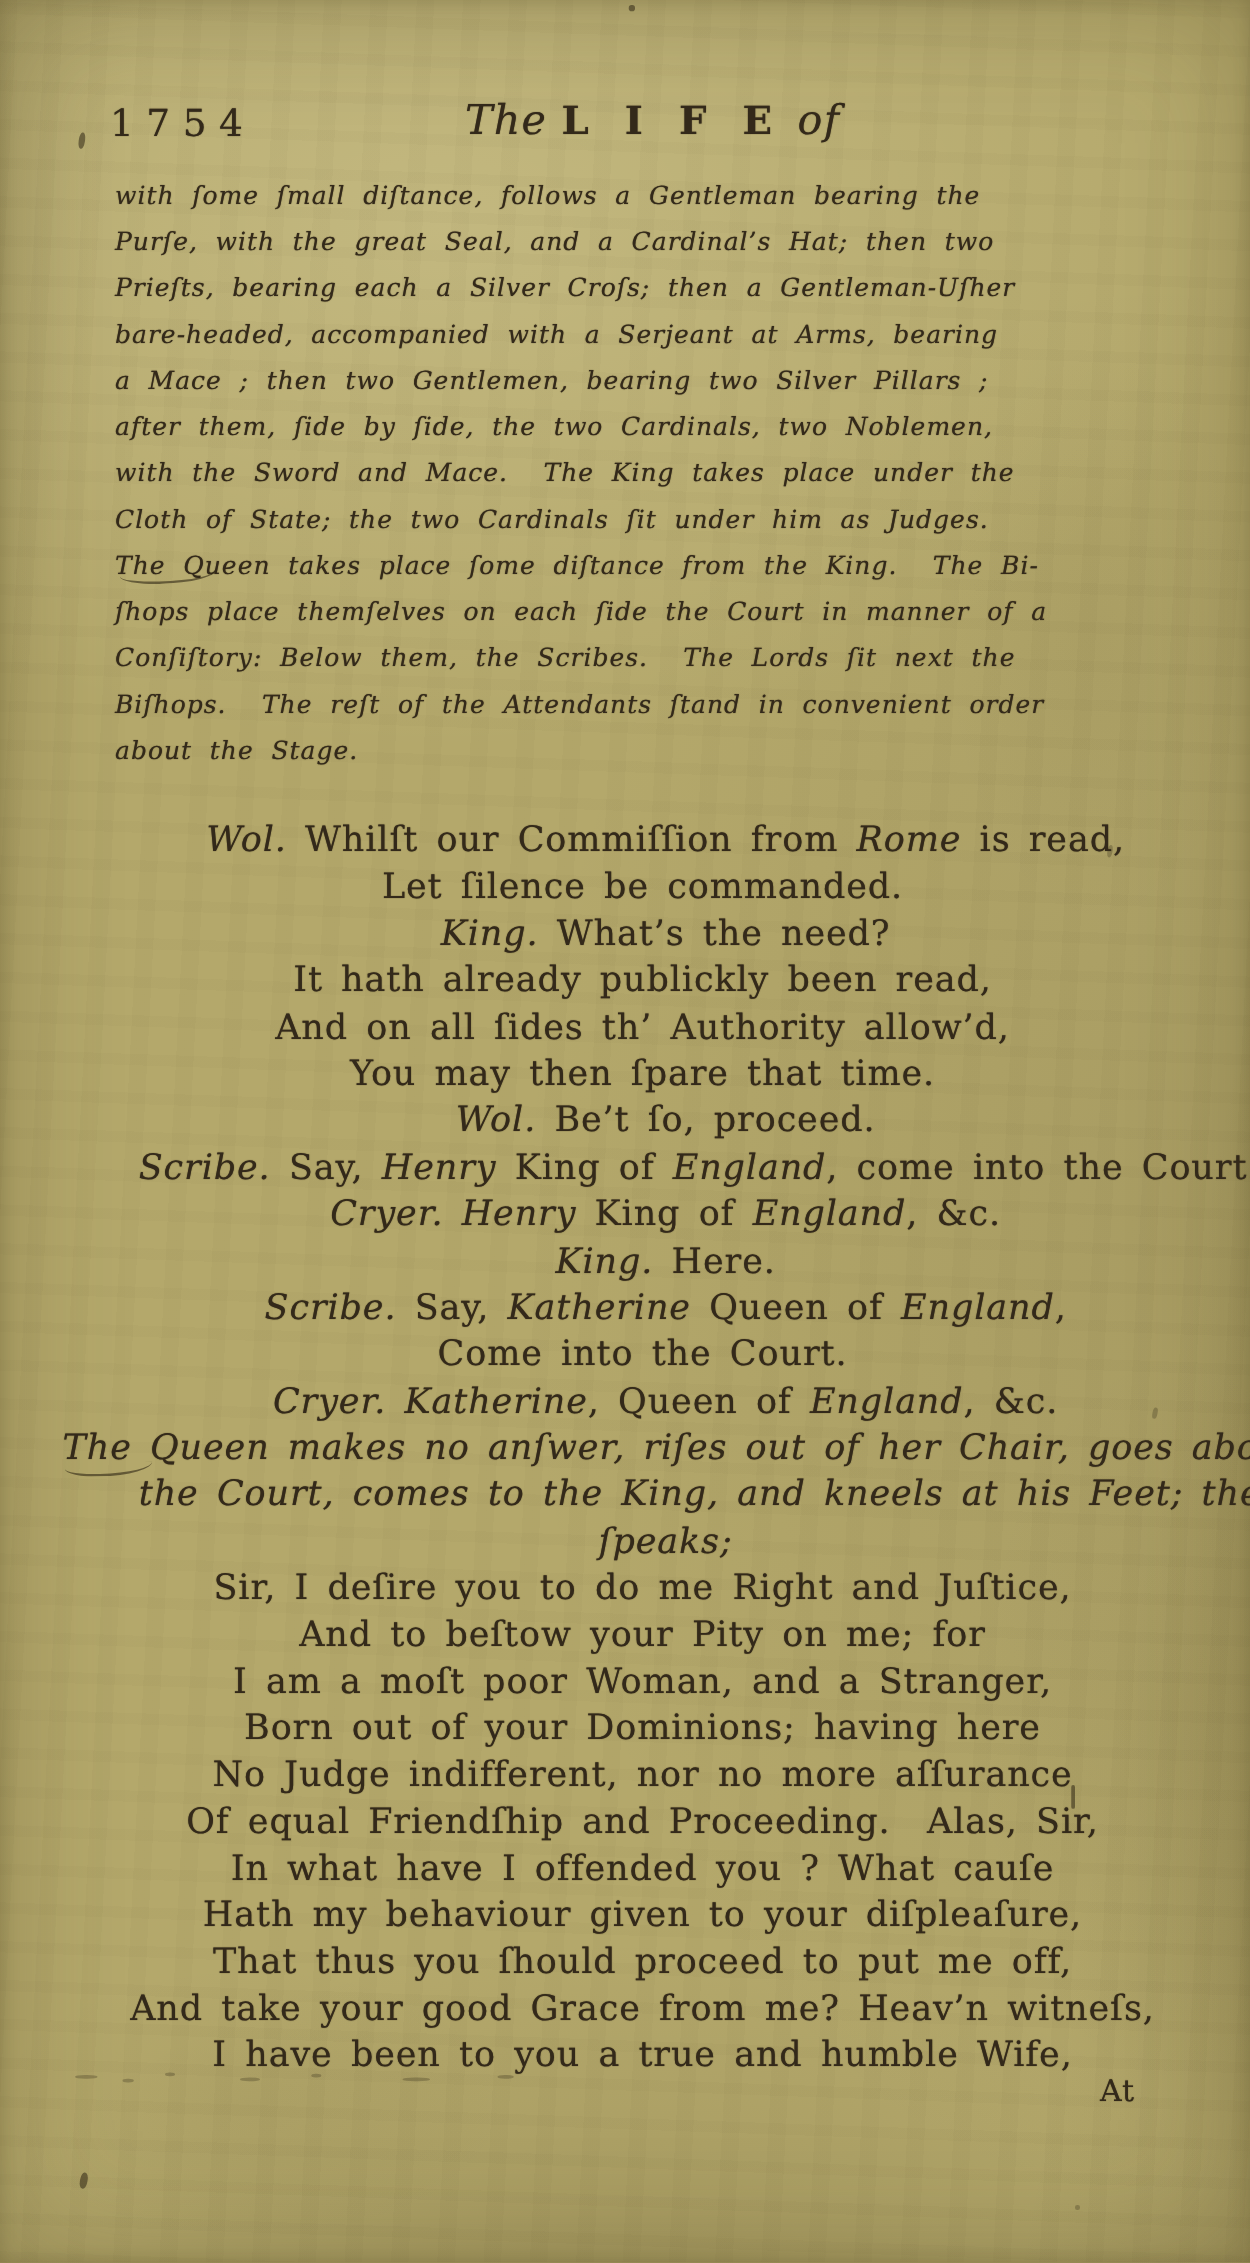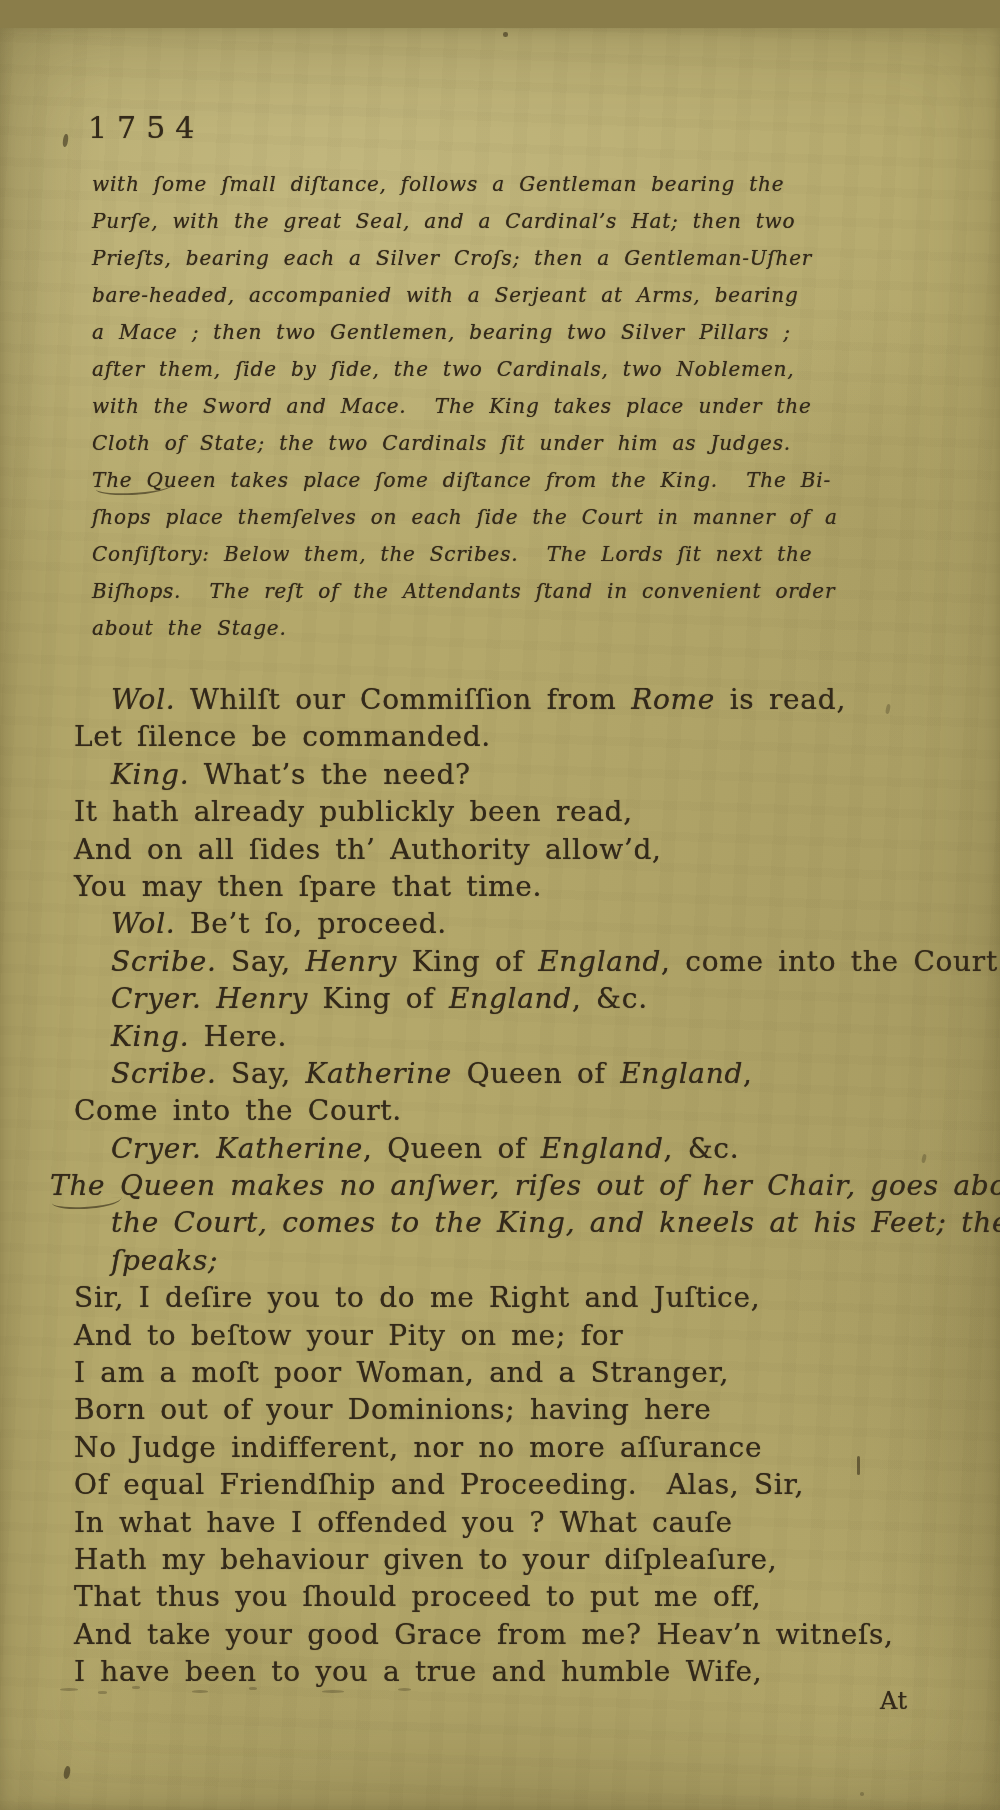--- a/index.html
+++ b/index.html
@@ -11,21 +11,20 @@
   .page{
     position:absolute;inset:0;
     color:var(--ink,#33291a);
     background:
       radial-gradient(1100px 700px at 35% 10%, rgba(255,248,210,0.20), rgba(255,248,210,0) 60%),
       radial-gradient(800px 1200px at 93% 55%, rgba(74,62,28,0.11), rgba(74,62,28,0) 65%),
       radial-gradient(900px 520px at 50% 103%, rgba(74,62,28,0.15), rgba(74,62,28,0) 60%),
       linear-gradient(100deg, rgba(80,68,30,0.10) 0%, rgba(80,68,30,0) 9%, rgba(80,68,30,0) 86%, rgba(80,68,30,0.13) 100%),
       var(--paper,#b4a86b);
     box-shadow: inset 0 0 95px rgba(70,58,26,0.30), inset 0 0 14px rgba(70,58,26,0.22);
-    margin-top: 28px;
   }
   .texture{
     position:absolute;inset:0;pointer-events:none;
     background:
       radial-gradient(180px 340px at 88% 28%, rgba(70,58,25,0.055), rgba(70,58,25,0) 70%),
       radial-gradient(230px 430px at 94% 76%, rgba(70,58,25,0.06), rgba(70,58,25,0) 70%),
       radial-gradient(300px 160px at 20% 93%, rgba(70,58,25,0.05), rgba(70,58,25,0) 70%),
       repeating-linear-gradient(93deg, rgba(70,58,25,0.028) 0 14px, rgba(0,0,0,0) 14px 37px),
       repeating-linear-gradient(2deg, rgba(70,58,25,0.022) 0 9px, rgba(0,0,0,0) 9px 31px);
   }
@@ -51,21 +50,21 @@
     letter-spacing:0.8px;word-spacing:7px;
   }
   .stage-block .line{height:37px;}
 
   
   .dialogue-block{
     position:absolute;left:74px;top:653px;width:880px;
     font-size:28px;line-height:37.4px;
     letter-spacing:0.7px;word-spacing:5px;
   }
-  .dialogue-block .line{height:37.4px;}
+  .dialogue-block .line{height:37.4px;text-align:center;}
   .ind0{padding-left:0;}
   .ind1{padding-left:37px;}
   .indout{margin-left:-24px;}
 
   .catchword{
     position:absolute;left:880px;top:1659px;font-size:24px;letter-spacing:0.6px;
   }
 
   
   .mark{position:absolute;background:rgba(47,38,20,0.55);border-radius:45%;}
@@ -76,20 +75,21 @@
   }
 </style>
 </head>
 <body style="--paper: #b4a86b; --ink: #33291a;">
 
 <div class="page">
   <div class="texture"></div>
 
   <div class="pagenum tx">1754</div>
 
+  <div class="running-title tx"><span class="it">The </span><span class="caps">L I F E</span><span class="it"> of</span></div>
 
   <div class="stage-block tx" id="stage-lines"><div class="line">with ſome ſmall diſtance, follows a Gentleman bearing the</div><div class="line">Purſe, with the great Seal, and a Cardinal’s Hat; then two</div><div class="line">Prieſts, bearing each a Silver Croſs; then a Gentleman-Uſher</div><div class="line">bare-headed, accompanied with a Serjeant at Arms, bearing</div><div class="line">a Mace ; then two Gentlemen, bearing two Silver Pillars ;</div><div class="line">after them, ſide by ſide, the two Cardinals, two Noblemen,</div><div class="line">with the Sword and Mace.  The King takes place under the</div><div class="line">Cloth of State; the two Cardinals ſit under him as Judges.</div><div class="line">The Queen takes place ſome diſtance from the King.  The Bi-</div><div class="line">ſhops place themſelves on each ſide the Court in manner of a</div><div class="line">Conſiſtory: Below them, the Scribes.  The Lords ſit next the</div><div class="line">Biſhops.  The reſt of the Attendants ſtand in convenient order</div><div class="line">about the Stage.</div></div>
 
   <div class="dialogue-block tx" id="dialogue-lines"><div class="line ind1"><span class="it">Wol.</span><span class="ro"> Whilſt our Commiſſion from </span><span class="it">Rome</span><span class="ro"> is read,</span></div><div class="line ind0"><span class="ro">Let ſilence be commanded.</span></div><div class="line ind1"><span class="it">King.</span><span class="ro"> What’s the need?</span></div><div class="line ind0"><span class="ro">It hath already publickly been read,</span></div><div class="line ind0"><span class="ro">And on all ſides th’ Authority allow’d,</span></div><div class="line ind0"><span class="ro">You may then ſpare that time.</span></div><div class="line ind1"><span class="it">Wol.</span><span class="ro"> Be’t ſo, proceed.</span></div><div class="line ind1"><span class="it">Scribe.</span><span class="ro"> Say, </span><span class="it">Henry</span><span class="ro"> King of </span><span class="it">England</span><span class="ro">, come into the Court.</span></div><div class="line ind1"><span class="it">Cryer.</span><span class="ro"> </span><span class="it">Henry</span><span class="ro"> King of </span><span class="it">England</span><span class="ro">, &amp;c.</span></div><div class="line ind1"><span class="it">King.</span><span class="ro"> Here.</span></div><div class="line ind1"><span class="it">Scribe.</span><span class="ro"> Say, </span><span class="it">Katherine</span><span class="ro"> Queen of </span><span class="it">England</span><span class="ro">,</span></div><div class="line ind0"><span class="ro">Come into the Court.</span></div><div class="line ind1"><span class="it">Cryer.</span><span class="ro"> </span><span class="it">Katherine</span><span class="ro">, Queen of </span><span class="it">England</span><span class="ro">, &amp;c.</span></div><div class="line indout"><span class="it">The Queen makes no anſwer, riſes out of her Chair, goes about</span></div><div class="line ind1"><span class="it">the Court, comes to the King, and kneels at his Feet; then</span></div><div class="line ind1"><span class="it">ſpeaks;</span></div><div class="line ind0"><span class="ro">Sir, I deſire you to do me Right and Juſtice,</span></div><div class="line ind0"><span class="ro">And to beſtow your Pity on me; for</span></div><div class="line ind0"><span class="ro">I am a moſt poor Woman, and a Stranger,</span></div><div class="line ind0"><span class="ro">Born out of your Dominions; having here</span></div><div class="line ind0"><span class="ro">No Judge indifferent, nor no more aſſurance</span></div><div class="line ind0"><span class="ro">Of equal Friendſhip and Proceeding.  Alas, Sir,</span></div><div class="line ind0"><span class="ro">In what have I offended you ? What cauſe</span></div><div class="line ind0"><span class="ro">Hath my behaviour given to your diſpleaſure,</span></div><div class="line ind0"><span class="ro">That thus you ſhould proceed to put me off,</span></div><div class="line ind0"><span class="ro">And take your good Grace from me? Heav’n witneſs,</span></div><div class="line ind0"><span class="ro">I have been to you a true and humble Wife,</span></div></div>
 
   <div class="catchword tx">At</div>
 
   <div class="flourish" style="left:96px;top:456px;width:78px;"></div>
   <div class="flourish" style="left:52px;top:1170px;width:70px;"></div>
   <div class="mark" style="left:63px;top:106px;width:5px;height:13px;transform:rotate(8deg);"></div>

